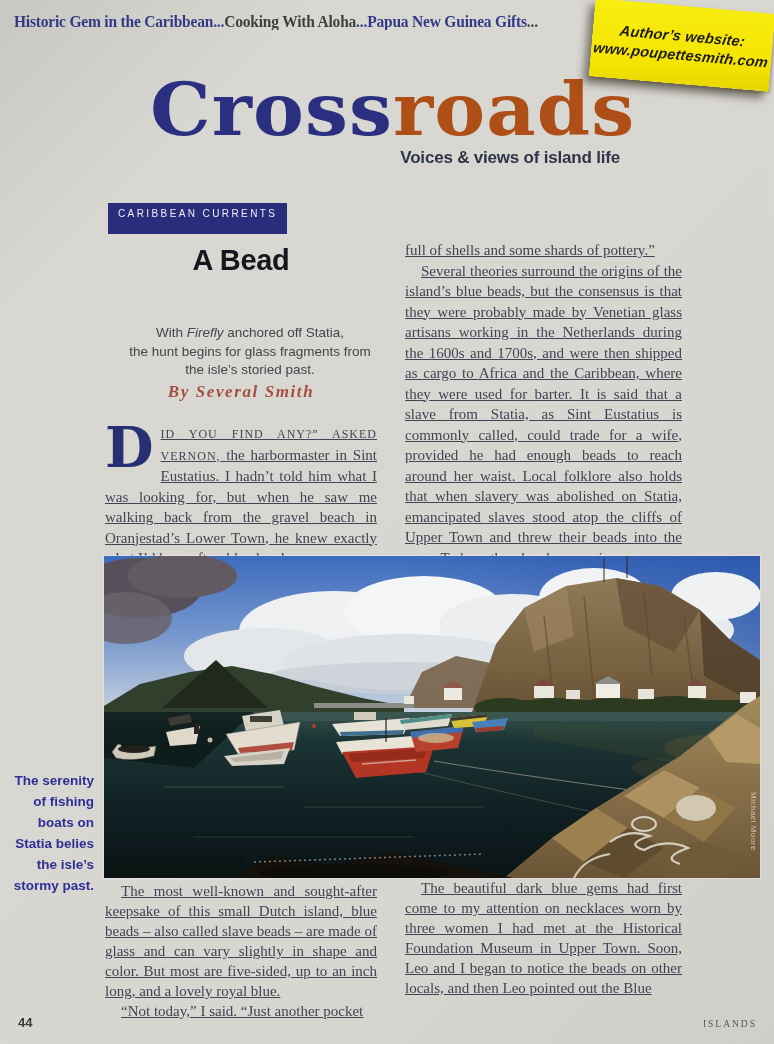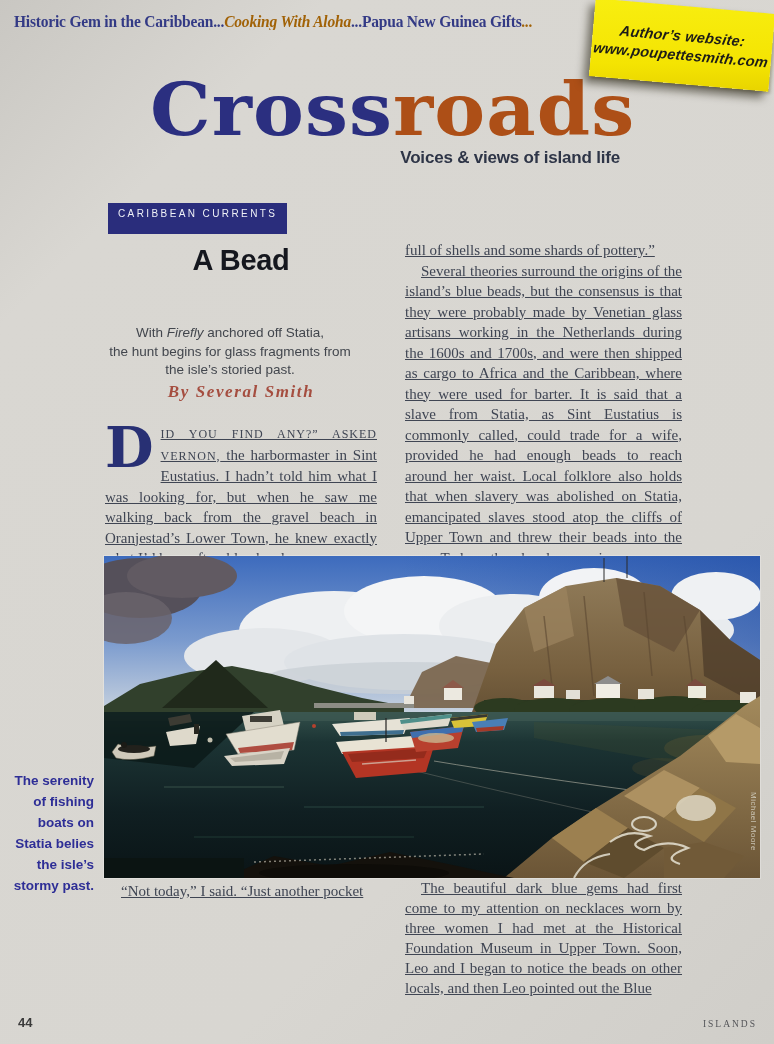--- a/index.html
+++ b/index.html
@@ -8,21 +8,21 @@
     background:linear-gradient(135deg,#c9c7c2 0%,#d9d7d2 18%,#d8d6d1 70%,#d0cec9 100%);
     font-family:"Liberation Sans",sans-serif;
   }
   
   .hdr{
     position:absolute;top:12px;left:14px;white-space:nowrap;
     font-family:"Liberation Serif",serif;font-weight:bold;font-size:15.5px;
     letter-spacing:-0.2px;transform:scaleY(1.05);transform-origin:left top;
   }
   .hdr .navy{color:#333a85;}
-  .hdr .orange{color:#a16207;font-style:italic;}
+  .hdr .orange{color:#404040;}
   .hdr-frag{
     position:absolute;top:13px;left:730px;
     font-family:"Liberation Serif",serif;font-weight:bold;font-size:15.5px;color:#b05a1d;
   }
   
   .note{
     position:absolute;top:6px;left:592px;width:180px;height:78px;z-index:6;
     background:linear-gradient(175deg,#f8ee10 0%,#f4e402 70%,#e8d400 100%);
     transform:rotate(5deg);
     box-shadow:-5px 7px 9px rgba(30,25,10,.55), 2px 2px 3px rgba(60,50,0,.25);
@@ -49,21 +49,21 @@
   .badge{
     position:absolute;top:203px;left:108px;height:31px;line-height:21px;
     background:#2a2d7c;color:#eef0f6;padding:0 10px;
     font-size:10px;font-weight:normal;letter-spacing:2.4px;white-space:nowrap;
   }
   .headline{
     position:absolute;top:243px;left:105px;width:272px;text-align:center;
     font-size:29px;line-height:34px;font-weight:bold;color:#15171e;letter-spacing:-0.3px;
   }
   .deck{
-    position:absolute;top:324px;left:94px;width:272px;text-align:center;
+    position:absolute;top:324px;left:114px;width:272px;text-align:center;
     font-size:13.5px;line-height:18.5px;color:#42464d;white-space:pre-line;
   }
   .deck .it{font-style:italic;}
   .byline{
     position:absolute;top:382px;left:105px;width:272px;text-align:center;
     font-family:"Liberation Serif",serif;font-style:italic;font-weight:bold;
     font-size:17px;color:#a54e40;letter-spacing:1.6px;white-space:nowrap;
   }
   
   .copy{
@@ -292,20 +292,21 @@
 </div>
 
 <div class="caption">The serenity
 of fishing
 boats on
 Statia belies
 the isle’s
 stormy past.</div>
 
 <div class="copy col3">
+  <p class="ind">The most well-known and sought-after keepsake of this small Dutch island, blue beads – also called slave beads – are made of glass and can vary slightly in shape and color. But most are five-sided, up to an inch long, and a lovely royal blue.</p>
   <p class="ind">“Not today,” I said. “Just another pocket</p>
 </div>
 <div class="copy col4">
   <p class="ind">The beautiful dark blue gems had first come to my attention on necklaces worn by three women I had met at the Historical Foundation Museum in Upper Town. Soon, Leo and I began to notice the beads on other locals, and then Leo pointed out the Blue</p>
 </div>
 
 <div class="folio">44</div>
 <div class="mag">ISLANDS</div>
 
 </body></html>

